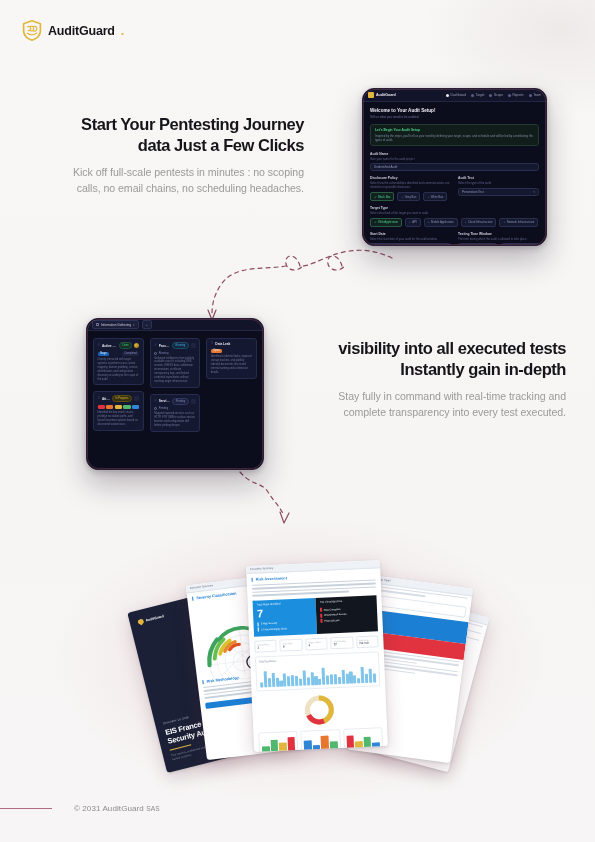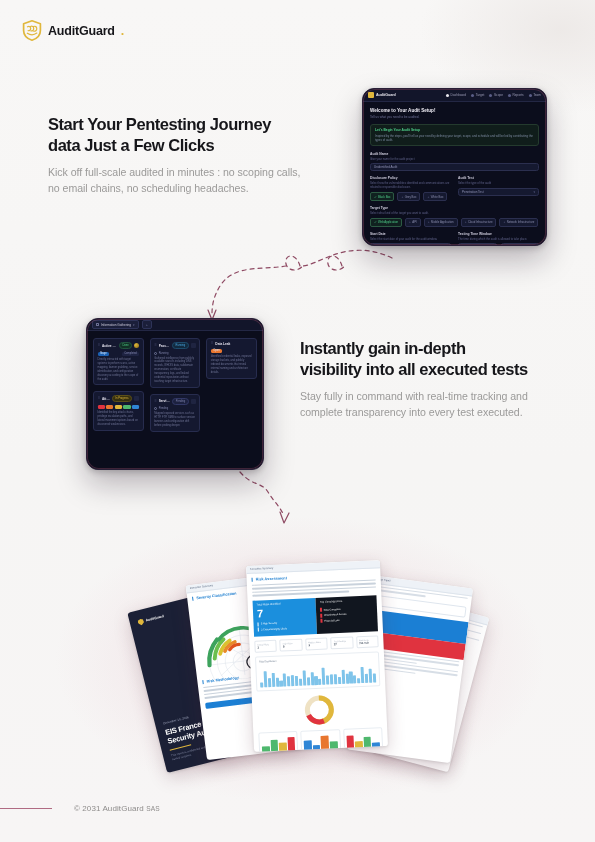--- a/index.html
+++ b/index.html
@@ -18,21 +18,21 @@
       linear-gradient(180deg, #f8f7f6 0%, #f6f5f4 55%, #f7f5f5 100%);
   }
 
   
   .brand { position:absolute; left:22px; top:20px; display:flex; align-items:center; gap:6px; }
   .brand-shield { width:20px; height:21px; display:block; }
   .brand-name { font-size:12.5px; font-weight:700; letter-spacing:-0.2px; color:#16161a; }
   .brand-dot { color:#e0b73c; font-weight:700; font-size:12.5px; }
 
   
-  .block { position:absolute; text-align:left; }
+  .block { position:absolute; text-align:right; }
   .blk-title {
     font-size:16.5px; font-weight:700; line-height:1.27;
     color:#16161a; letter-spacing:-0.45px;
   }
   .blk-body {
     margin-top:8px; font-size:10.6px; line-height:1.55;
     color:#9b9a99; letter-spacing:-0.05px;
   }
 
   #block1 { left:48px; top:114px; width:256px; }
@@ -257,21 +257,21 @@
       <path d="M240,472 C252,486 262,482 268,492 C274,502 280,506 284,516"></path>
     </g>
     <path d="M280,512 L284,523 L289,513" fill="none" stroke="#8f4a63" stroke-width="1.2" stroke-linecap="round" stroke-linejoin="round"></path>
   </svg>
 
   <div class="block" id="block1">
     <div class="blk-title">
       <div>Start Your Pentesting Journey</div>
       <div>data Just a Few Clicks</div>
     </div>
-    <div class="blk-body">Kick off full-scale audited in minutes : no scoping calls, no email chains, no scheduling headaches.</div>
+    <div class="blk-body">Kick off full-scale pentests in minutes : no scoping calls, no email chains, no scheduling headaches.</div>
   </div>
 
   <div class="mock" id="mock1">
     <div class="m-topbar">
       <div class="m-logo">
         <div class="m-logo-mark"></div>
         <span class="m-logo-txt">AuditGuard</span>
       </div>
       <div class="m-navs">
         <span class="m-nav active">
@@ -475,22 +475,22 @@
             <div class="k-txt">Identified credential leaks, exposed storage buckets, and publicly indexed documents that reveal internal naming and architecture details.</div>
           </div>
         </div>
 
       </div>
     </div>
   </div>
 
   <div class="block" id="block2">
     <div class="blk-title">
+      <div>visibility into all executed tests</div>
       <div>Instantly gain in-depth</div>
-      <div>visibility into all executed tests</div>
     </div>
     <div class="blk-body">Stay fully in command with real-time tracking and complete transparency into every test executed.</div>
   </div>
 
 
   <div class="reports">
 
     <div class="doc" id="docFar">
       <div class="d-head"></div>
       <div class="r-line"></div>

